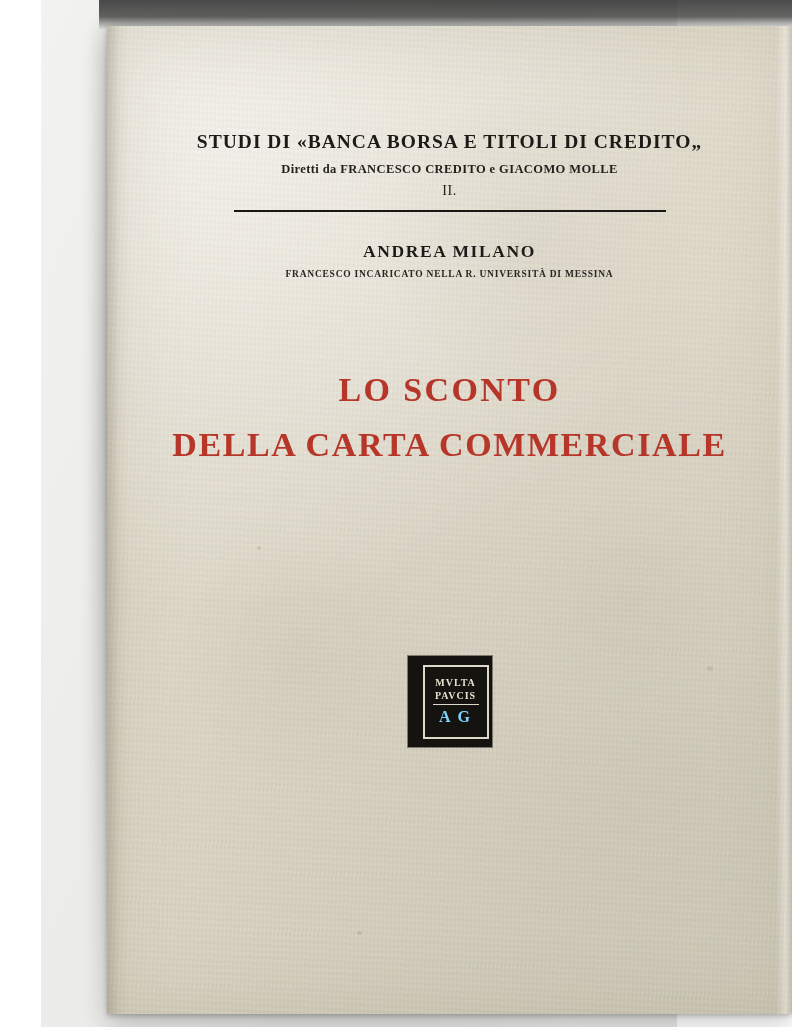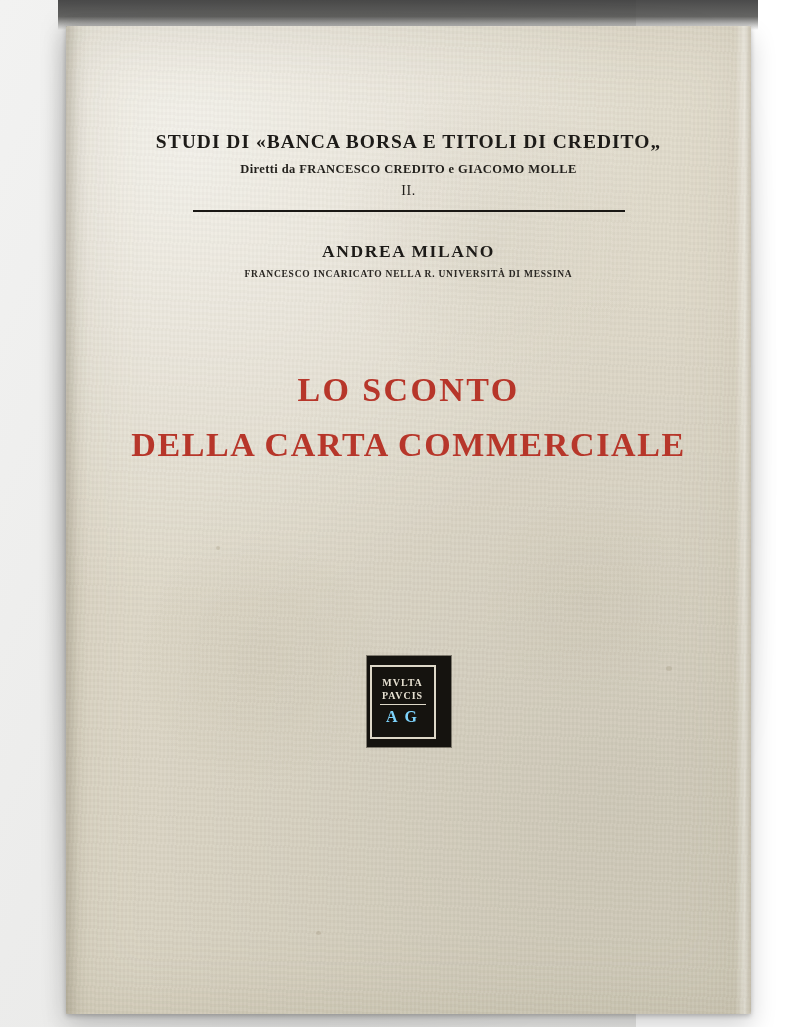--- a/index.html
+++ b/index.html
@@ -14,20 +14,21 @@
     font-family: "Liberation Serif", serif;
   }
 
   
   #scan {
     position: relative;
     width: 636px;
     height: 1027px;
     background:
       linear-gradient(115deg, #f2f2f1 0%, #ececeb 40%, #e6e6e4 100%);
+    margin-left: 41px;
   }
 
   
   #cover-shadow {
     position: absolute;
     left: 60px;
     top: 22px;
     width: 700px;
     height: 1000px;
     background: radial-gradient(ellipse at 30% 40%, rgba(0,0,0,0.33), rgba(0,0,0,0.05) 70%, rgba(0,0,0,0) 80%);
@@ -200,21 +201,21 @@
     justify-content: center;
   }
   .logo {
     width: 78px;
     height: 85px;
     background: #15130f;
     border: 3px solid #15130f;
     box-shadow: 0 0 0 1px rgba(40,36,28,0.5);
     display: flex;
     flex-direction: column;
-    align-items: flex-start;
+    align-items: flex-end;
     justify-content: center;
     position: relative;
   }
   .logo-inner {
     width: 62px;
     height: 70px;
     border: 2px solid #ded8c8;
     display: flex;
     flex-direction: column;
     align-items: center;

